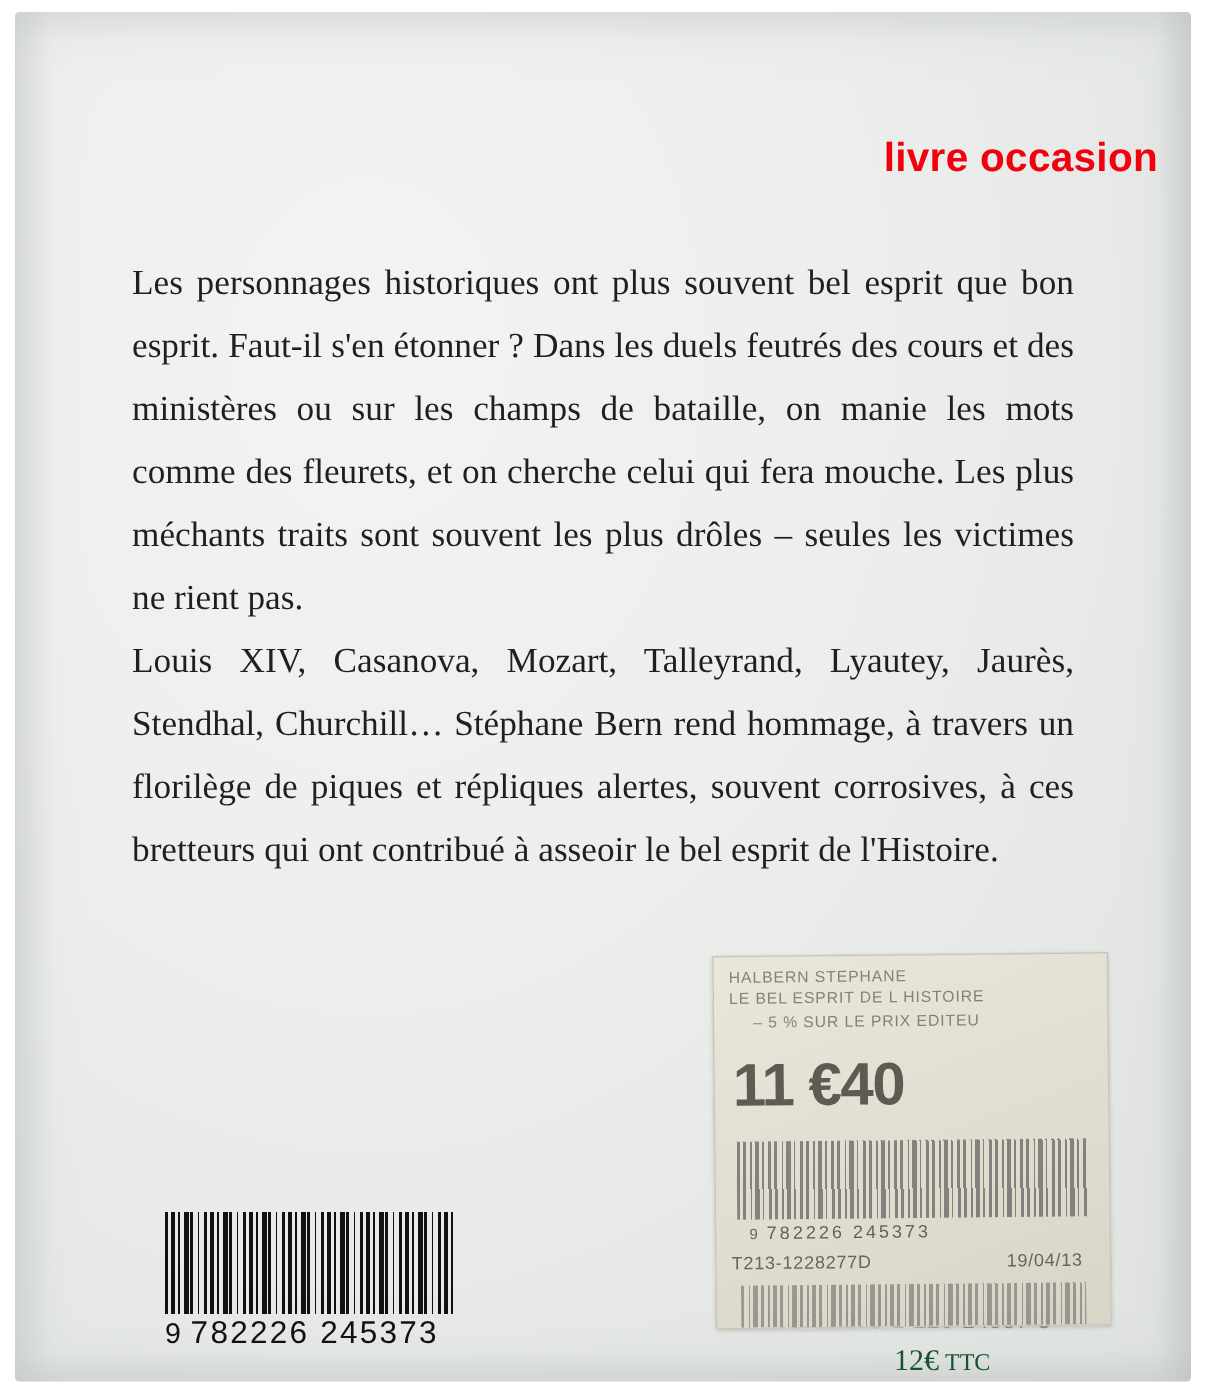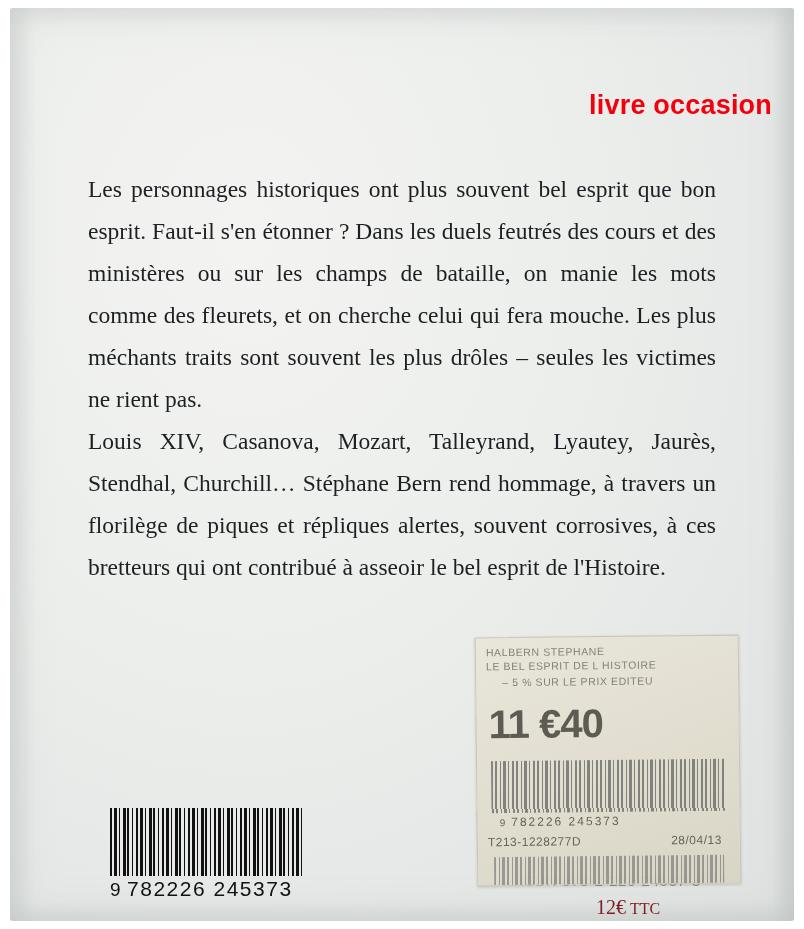--- a/index.html
+++ b/index.html
@@ -241,21 +241,21 @@
     opacity: 0.55;
     z-index: 18;
     white-space: nowrap;
   }
   #price-print {
     position: absolute;
     left: 596px;
     top: 896px;
     font-family: "Liberation Serif", serif;
     font-size: 20px;
-    color: #7f1d1d;
+    color: #14532d;
     z-index: 30;
     white-space: nowrap;
   }
   #price-print .ttc {
     font-size: 16px;
     margin-left: 4px;
   }
 </style>
 </head>
 <body>
@@ -287,21 +287,21 @@
       <span class="price-new">11 €40</span>
     </div>
 
     <div class="st-bars"></div>
     <div class="st-ean">
       <span class="lead">9</span><span>782226 245373</span>
     </div>
 
     <div class="st-bottom">
       <span>T213-1228277D</span>
-      <span>28/04/13</span>
+      <span>19/04/13</span>
     </div>
 
     <div class="st-bars2"></div>
   </div>
 
   <div id="isbn-print">ISBN 978-2-226-24537-3</div>
 
   <div id="price-print">
     <span>12€</span><span class="ttc">TTC</span>
   </div>

